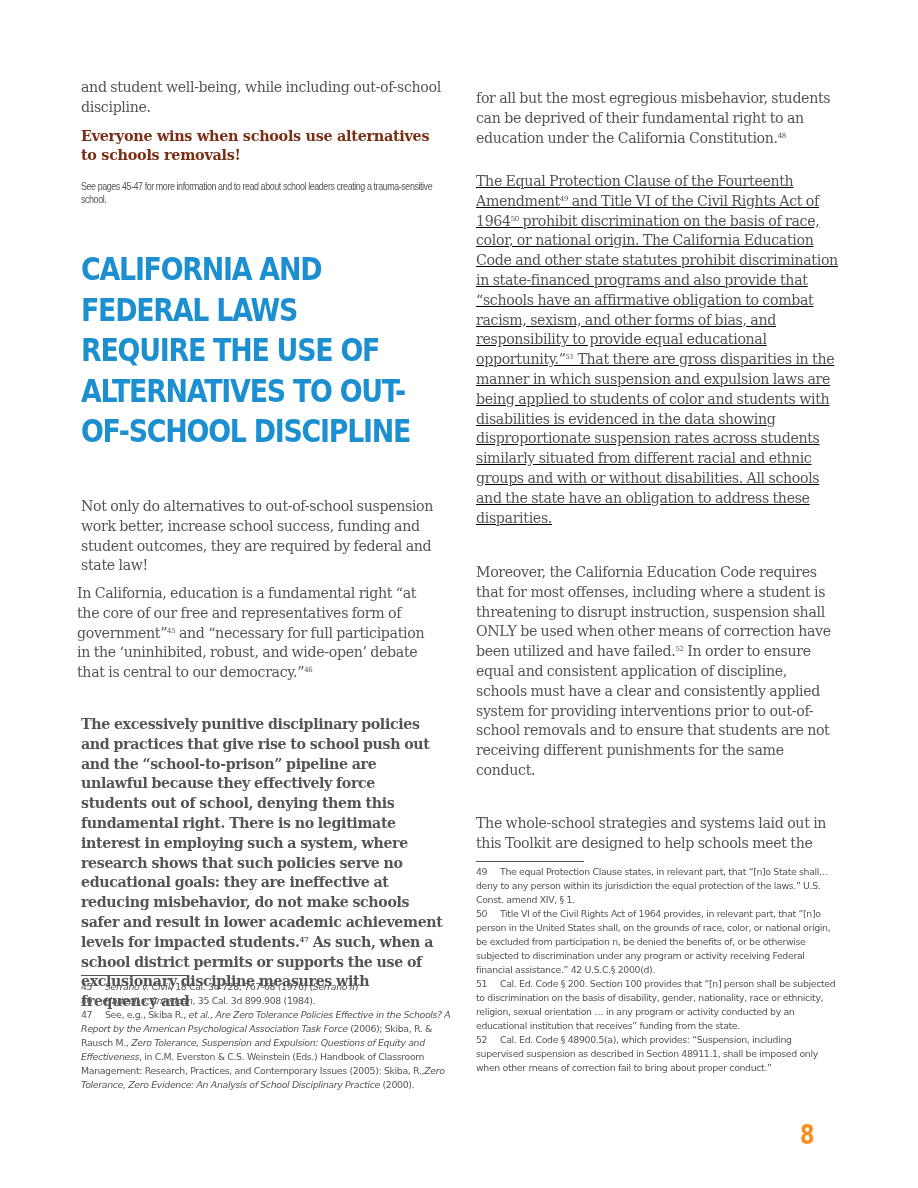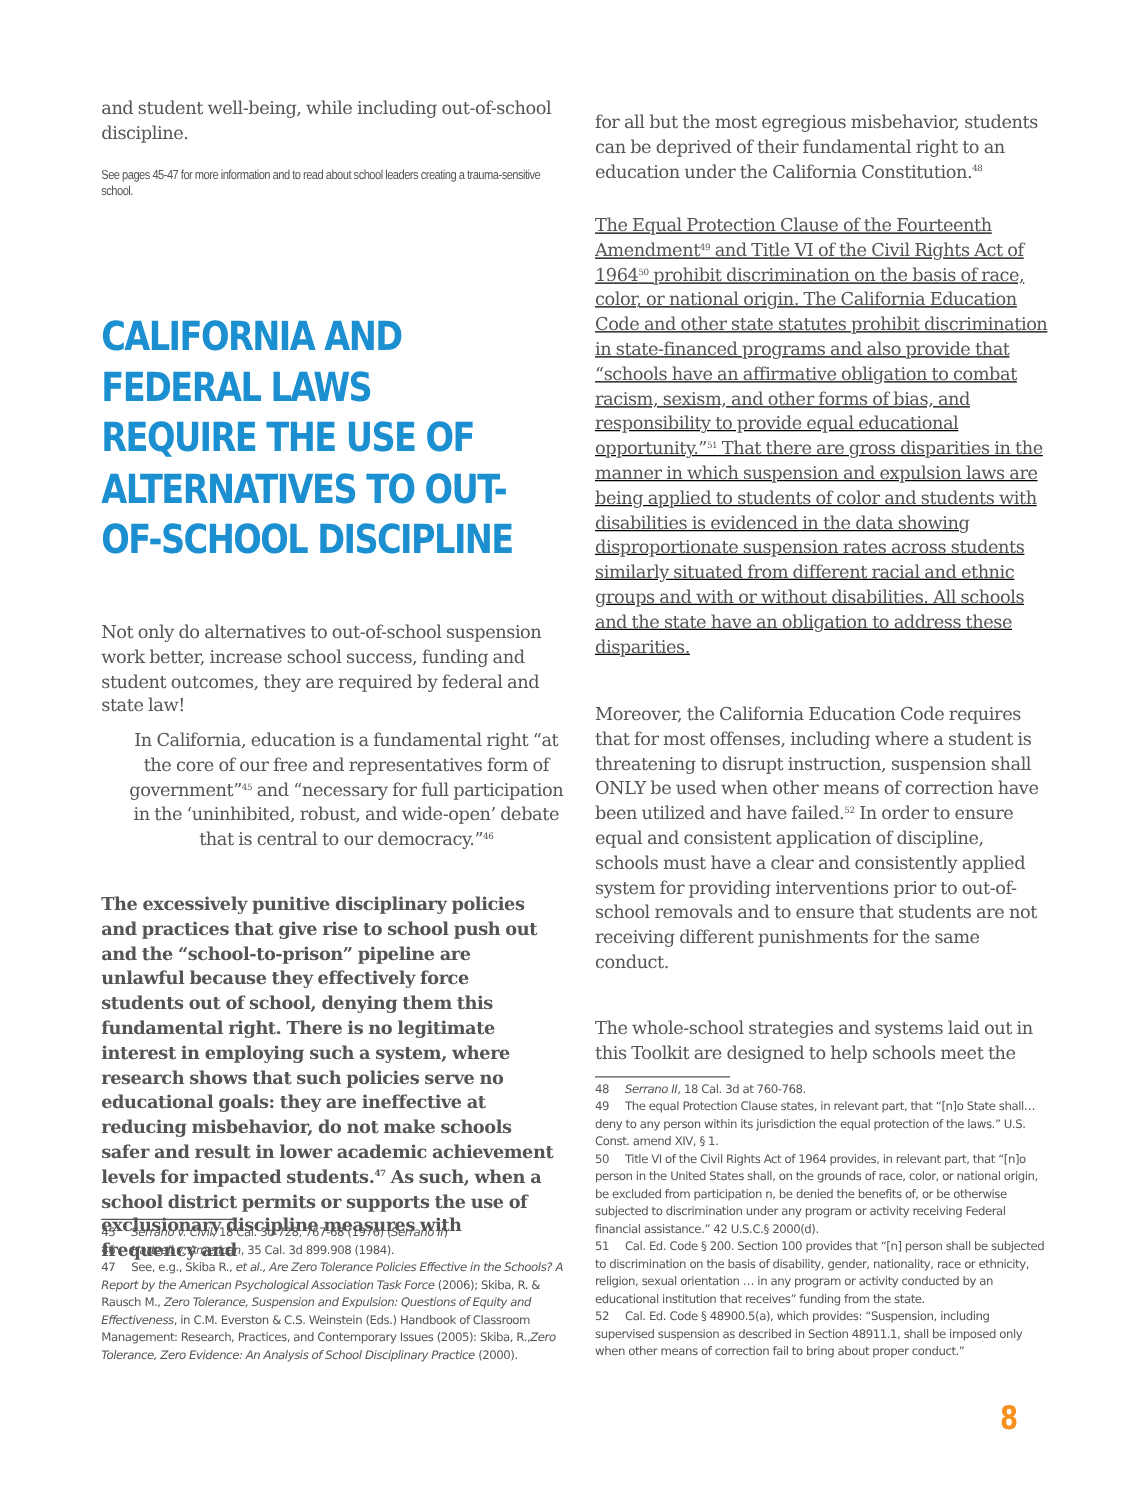--- a/index.html
+++ b/index.html
@@ -72,38 +72,39 @@
     color: #f7901e;
     transform: scaleX(0.8);
     transform-origin: left top;
   }
 </style>
 </head>
 <body>
 
 <div class="col col-left">
   <p class="body-text">and student well-being, while including out-of-school discipline.</p>
+  <p class="callout">Everyone wins when schools use alternatives to schools removals!</p>
   <p class="see-pages">See pages 45-47 for more information and to read about school leaders creating a trauma-sensitive school.</p>
 </div>
 
 <div class="heading-wrap">
   <h1 class="heading">
     <span>CALIFORNIA AND</span><br>
     <span>FEDERAL LAWS</span><br>
     <span>REQUIRE THE USE OF</span><br>
     <span>ALTERNATIVES TO OUT-</span><br>
     <span>OF-SCHOOL DISCIPLINE</span>
   </h1>
 </div>
 
 <div class="p-block" style="left:81px; top:497px; width:362px;">
   <p class="body-text">Not only do alternatives to out-of-school suspension work better, increase school success, funding and student outcomes, they are required by federal and state law!</p>
 </div>
 
-<div class="p-block" style="left:96px; top:584px; width:362px;text-align:center;">
+<div class="p-block" style="left:77px; top:584px; width:362px;">
   <p class="body-text"><span>In California, education is a fundamental right “at the core of our free and representatives form of government”</span><sup>45</sup><span> and “necessary for full participation in the ‘uninhibited, robust, and wide-open’ debate that is central to our democracy.”</span><sup>46</sup></p>
 </div>
 
 <div class="p-block" style="left:81px; top:715px; width:362px;font-weight:bold;">
   <p class="body-text"><span>The excessively punitive disciplinary policies and practices that give rise to school push out and the “school-to-prison” pipeline are unlawful because they effectively force students out of school, denying them this fundamental right.  There is no legitimate interest in employing such a system, where research shows that such policies serve no educational goals: they are ineffective at reducing misbehavior, do not make schools safer and result in lower academic achievement levels for impacted students.</span><sup>47</sup><span>  As such, when a school district permits or supports the use of exclusionary discipline measures with frequency and</span></p>
 </div>
 
 <div class="rule" style="left:81px; top:975px;"></div>
 
 <div class="footnotes" style="left:81px; top:980px; width:370px;">
@@ -124,20 +125,19 @@
   <p class="body-text"><span>Moreover, the California Education Code requires that for most offenses, including where a student is threatening to disrupt instruction, suspension shall ONLY be used when other means of correction have been utilized and have failed.</span><sup>52</sup><span>  In order to ensure equal and consistent application of discipline, schools must have a clear and consistently applied system for providing interventions prior to out-of-school removals and to ensure that students are not receiving different punishments for the same conduct.</span></p>
 </div>
 
 <div class="p-block" style="left:476px; top:814px; width:362px;">
   <p class="body-text">The whole-school strategies and systems laid out in this Toolkit are designed to help schools meet the</p>
 </div>
 
 <div class="rule" style="left:476px; top:861px;"></div>
 
 <div class="footnotes" style="left:476px; top:865px; width:362px;">
-  <p class="fn"><span class="num">48</span><i>Serrano II</i><span>, 18 Cal. 3d at 760-768.</span></p>
   <p class="fn"><span class="num">49</span><span>The equal Protection Clause states, in relevant part, that “[n]o State shall…deny to any person within its jurisdiction the equal protection of the laws.” U.S. Const. amend XIV, § 1.</span></p>
   <p class="fn"><span class="num">50</span><span>Title VI of the Civil Rights Act of 1964 provides, in relevant part, that “[n]o person in the United States shall, on the grounds of race, color, or national origin, be excluded from participation n, be denied the benefits of, or be otherwise subjected to discrimination under any program or activity receiving Federal financial assistance.” 42 U.S.C.§ 2000(d).</span></p>
   <p class="fn"><span class="num">51</span><span>Cal. Ed. Code § 200.  Section 100 provides that “[n] person shall be subjected to discrimination on the basis of disability, gender, nationality, race or ethnicity, religion, sexual orientation … in any program or activity conducted by an educational institution that receives” funding from the state.</span></p>
   <p class="fn"><span class="num">52</span><span>Cal. Ed. Code § 48900.5(a), which provides: “Suspension, including supervised suspension as described in Section 48911.1, shall be imposed only when other means of correction  fail to bring about proper conduct.”</span></p>
 </div>
 
 <div class="page-number">8</div>
 
 </body></html>

